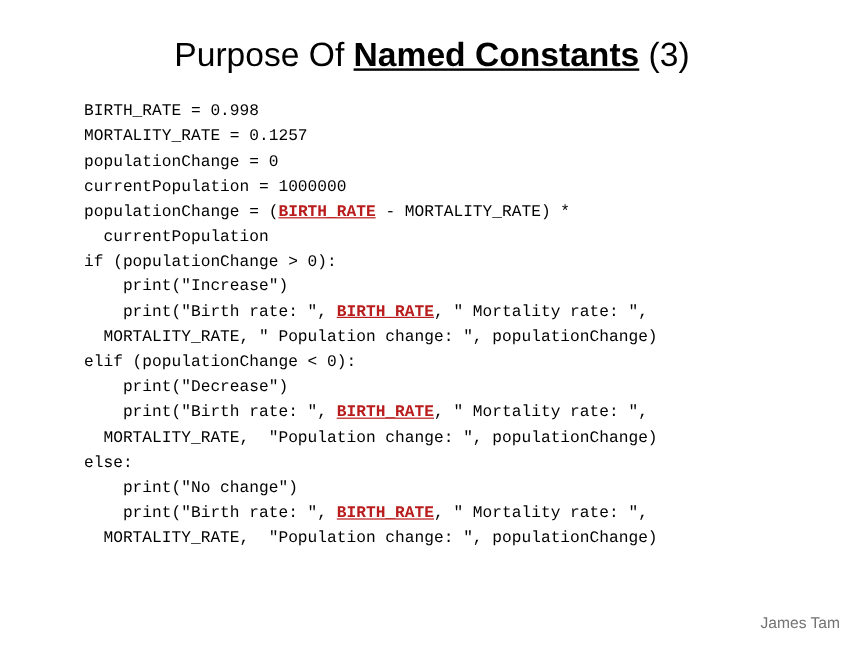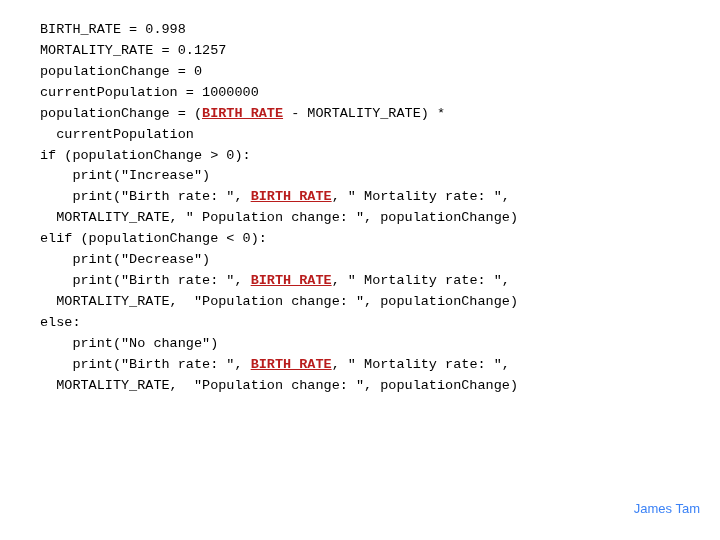--- a/index.html
+++ b/index.html
@@ -32,39 +32,43 @@
     .title .parens {
       font-weight: normal;
       color: #000000;
     }
     .code-block {
       font-family: 'Courier New', Courier, monospace;
       font-size: 13.5px;
       line-height: 1.55;
       color: #000000;
       white-space: pre;
+      margin-left: 30px;
     }
     .code-block .highlight {
       font-weight: bold;
       text-decoration: underline;
       color: #b91c1c;
     }
     .james-tam {
       position: absolute;
-      bottom: 24px;
+      bottom: 14px;
       right: 20px;
       font-size: 13px;
-      color: #3b82f6;
+      color: #737373;
       font-family: Arial, sans-serif;
     }
   </style>
 </head>
 <body>
 
 <div class="page">
+  <h1 class="title">
+    <span>Purpose Of </span><span class="named">Named Constants</span><span class="parens"> (3)</span>
+  </h1>
 
   <div class="code-block"><span>BIRTH_RATE = 0.998
 MORTALITY_RATE = 0.1257
 populationChange = 0
 currentPopulation = 1000000
 populationChange = (<span class="highlight">BIRTH_RATE</span> - MORTALITY_RATE) *
   currentPopulation
 if (populationChange &gt; 0):
     print("Increase")
     print("Birth rate: ", <span class="highlight">BIRTH_RATE</span>, " Mortality rate: ",

